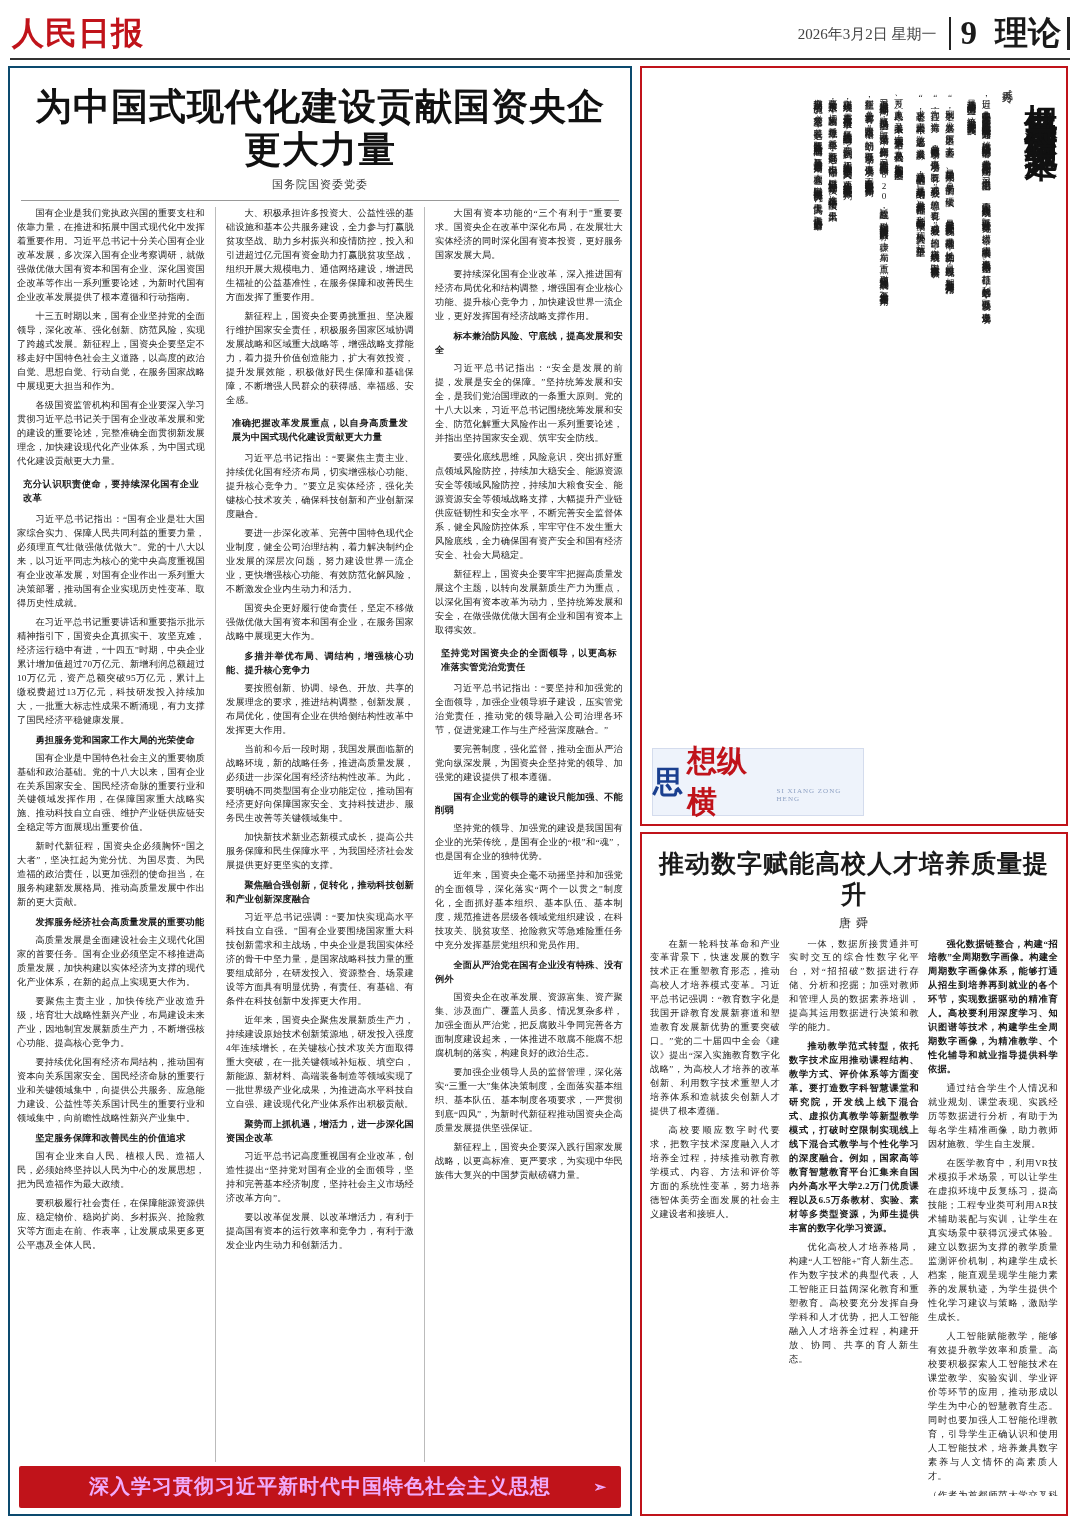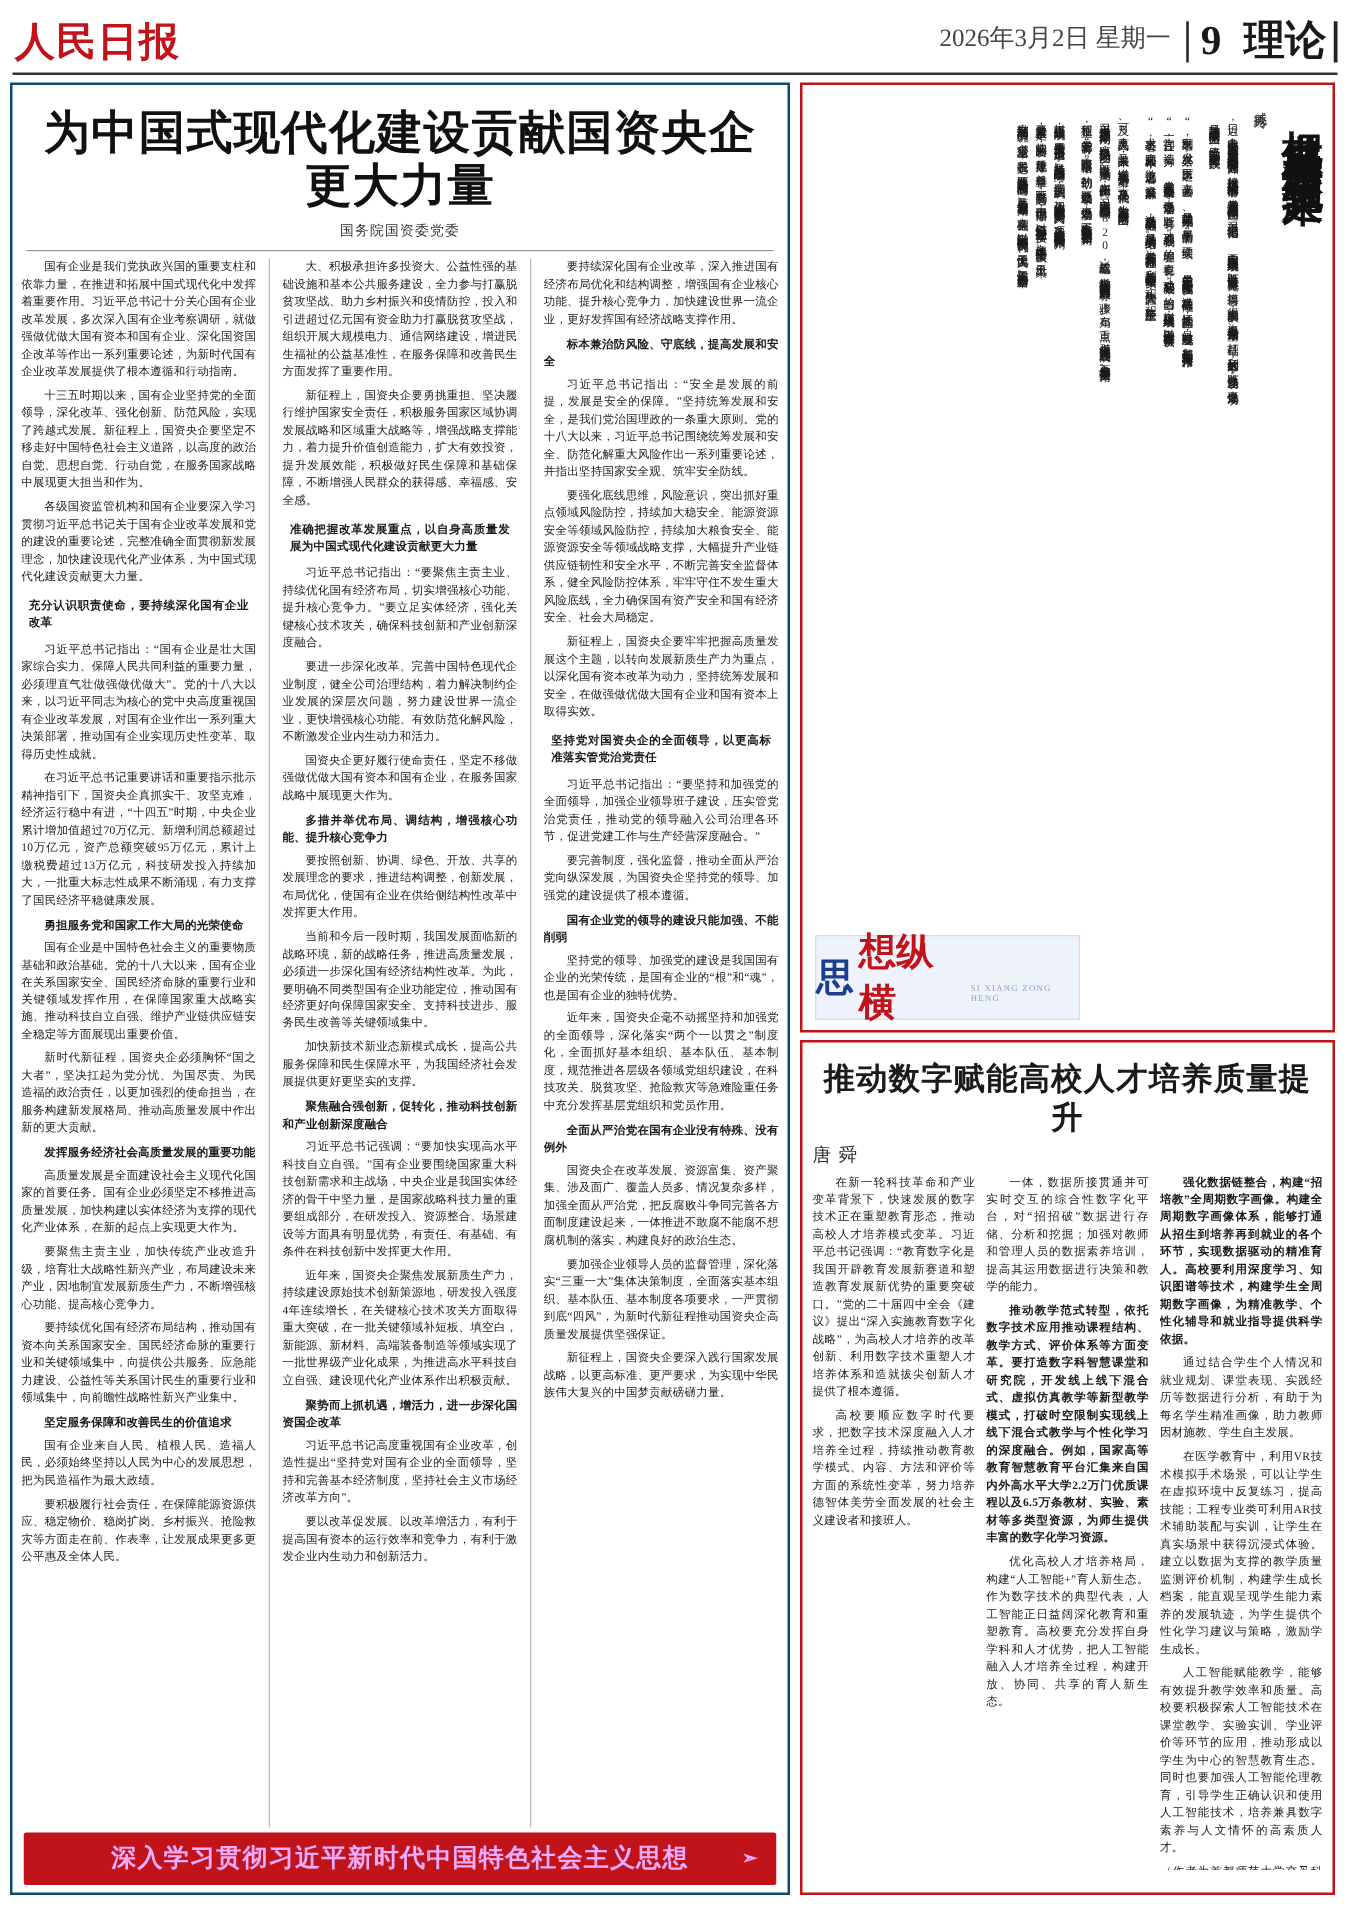--- a/index.html
+++ b/index.html
@@ -41,21 +41,21 @@
     letter-spacing: 1px;
     line-height: 1;
     white-space: nowrap;
   }
   .masthead-right {
     display: flex;
     align-items: flex-end;
     gap: 12px;
   }
   .masthead-date {
-    font-size: 20px;
+    font-size: 15px;
     color: #444;
     padding-bottom: 6px;
     white-space: nowrap;
   }
   .masthead-pagenum {
     font-size: 33px;
     font-weight: bold;
     line-height: 1;
     padding: 0 6px 0 10px;
     border-left: 2px solid #222;
@@ -288,22 +288,22 @@
   }
   .rb-title {
     font-size: 25px;
     font-weight: bold;
     text-align: center;
     letter-spacing: 1px;
     line-height: 1.25;
     padding: 6px 2px 4px 2px;
   }
   .rb-byline {
-    text-align: left;
-    font-size: 15px;
+    text-align: center;
+    font-size: 12px;
     color: #333;
     letter-spacing: 1px;
     padding-bottom: 6px;
   }
   .rb-cols {
     display: flex;
     gap: 9px;
     flex: 1;
     overflow: hidden;
   }
@@ -389,20 +389,21 @@
           <p>习近平总书记强调：“要加快实现高水平科技自立自强。”国有企业要围绕国家重大科技创新需求和主战场，中央企业是我国实体经济的骨干中坚力量，是国家战略科技力量的重要组成部分，在研发投入、资源整合、场景建设等方面具有明显优势，有责任、有基础、有条件在科技创新中发挥更大作用。</p>
           <p>近年来，国资央企聚焦发展新质生产力，持续建设原始技术创新策源地，研发投入强度4年连续增长，在关键核心技术攻关方面取得重大突破，在一批关键领域补短板、填空白，新能源、新材料、高端装备制造等领域实现了一批世界级产业化成果，为推进高水平科技自立自强、建设现代化产业体系作出积极贡献。</p>
           <p class="run-head">聚势而上抓机遇，增活力，进一步深化国资国企改革</p>
           <p>习近平总书记高度重视国有企业改革，创造性提出“坚持党对国有企业的全面领导，坚持和完善基本经济制度，坚持社会主义市场经济改革方向”。</p>
           <p>要以改革促发展、以改革增活力，有利于提高国有资本的运行效率和竞争力，有利于激发企业内生动力和创新活力。</p>
         </div>
 
         <div class="vdivider"></div>
 
         <div class="col">
+          <p>大国有资本功能的“三个有利于”重要要求。国资央企在改革中深化布局，在发展壮大实体经济的同时深化国有资本投资，更好服务国家发展大局。</p>
           <p>要持续深化国有企业改革，深入推进国有经济布局优化和结构调整，增强国有企业核心功能、提升核心竞争力，加快建设世界一流企业，更好发挥国有经济战略支撑作用。</p>
           <p class="run-head">标本兼治防风险、守底线，提高发展和安全</p>
           <p>习近平总书记指出：“安全是发展的前提，发展是安全的保障。”坚持统筹发展和安全，是我们党治国理政的一条重大原则。党的十八大以来，习近平总书记围绕统筹发展和安全、防范化解重大风险作出一系列重要论述，并指出坚持国家安全观、筑牢安全防线。</p>
           <p>要强化底线思维，风险意识，突出抓好重点领域风险防控，持续加大稳安全、能源资源安全等领域风险防控，持续加大粮食安全、能源资源安全等领域战略支撑，大幅提升产业链供应链韧性和安全水平，不断完善安全监督体系，健全风险防控体系，牢牢守住不发生重大风险底线，全力确保国有资产安全和国有经济安全、社会大局稳定。</p>
           <p>新征程上，国资央企要牢牢把握高质量发展这个主题，以转向发展新质生产力为重点，以深化国有资本改革为动力，坚持统筹发展和安全，在做强做优做大国有企业和国有资本上取得实效。</p>
           <div class="sub-head">坚持党对国资央企的全面领导，以更高标准落实管党治党责任</div>
           <p>习近平总书记指出：“要坚持和加强党的全面领导，加强企业领导班子建设，压实管党治党责任，推动党的领导融入公司治理各环节，促进党建工作与生产经营深度融合。”</p>
           <p>要完善制度，强化监督，推动全面从严治党向纵深发展，为国资央企坚持党的领导、加强党的建设提供了根本遵循。</p>
           <p class="run-head">国有企业党的领导的建设只能加强、不能削弱</p>
           <p>坚持党的领导、加强党的建设是我国国有企业的光荣传统，是国有企业的“根”和“魂”，也是国有企业的独特优势。</p>

